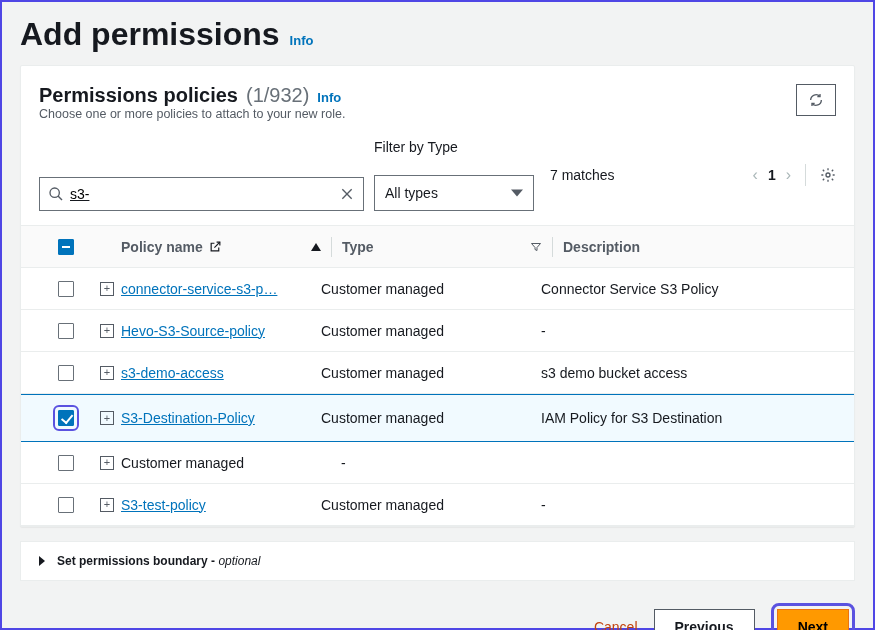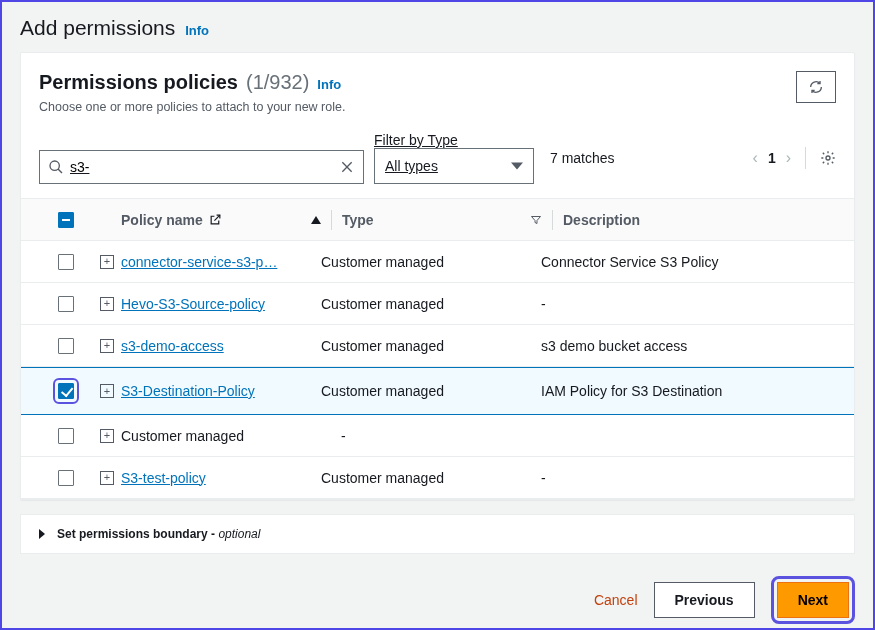--- a/index.html
+++ b/index.html
@@ -17,54 +17,54 @@
     background: #f2f3f3;
     padding: 14px 18px 18px 18px;
     position: relative;
   }
   .page-header {
     display: flex;
     align-items: baseline;
     gap: 10px;
     margin-bottom: 12px;
   }
-  .page-title { font-size: 21px; font-weight: 400; color: #16191f; }
+  .page-title { font-size: 32px; font-weight: 700; color: #16191f; }
   .info-link { color: #0073bb; font-size: 13px; font-weight: 600; cursor: pointer; }
 
   .panel {
     background: #fff;
     border: 1px solid #eaeded;
     border-radius: 2px;
     padding: 18px 18px 0 18px;
     box-shadow: 0 1px 1px rgba(0,0,0,.05);
   }
 
   .panel-head {
     display: flex;
     align-items: flex-start;
     justify-content: space-between;
   }
   .panel-title-row { display: flex; align-items: baseline; gap: 8px; }
   .panel-title { font-size: 20px; font-weight: 700; }
   .panel-count { font-size: 20px; font-weight: 400; color: #687078; }
-  .panel-sub { font-size: 12.5px; color: #545b64; margin-top: 6px; }
+  .panel-sub { font-size: 12.5px; color: #545b64; }
 
   .refresh-btn {
     width: 40px; height: 32px;
     border: 1px solid #545b64; background: #fff;
     display: flex; align-items: center; justify-content: center;
     cursor: pointer;
   }
   .refresh-btn svg { width: 16px; height: 16px; stroke: #545b64; }
 
   .filter-row {
     display: flex; align-items: flex-end; gap: 10px;
     margin-top: 18px;
   }
-  .filter-col { display: flex; flex-direction: column; gap: 0; text-decoration: underline; }
+  .filter-col { display: flex; flex-direction: column; gap: 20px; }
   .filter-label { font-size: 14px; color: #16191f; }
   .search-wrap {
     width: 325px; height: 34px;
     border: 1px solid #687078;
     display: flex; align-items: center;
     padding: 0 8px;
     background: #fff;
     text-decoration: underline;
   }
   .search-wrap input {

